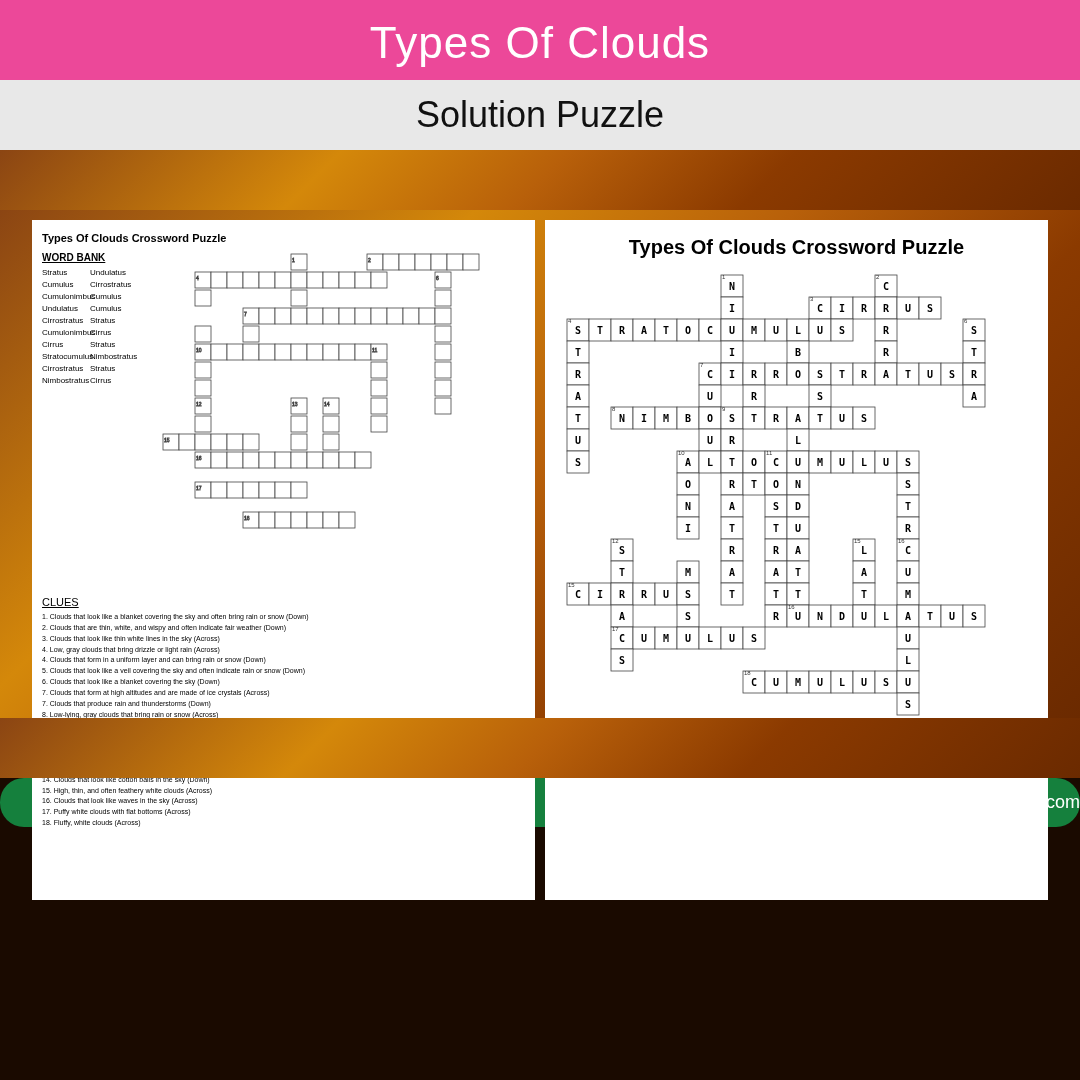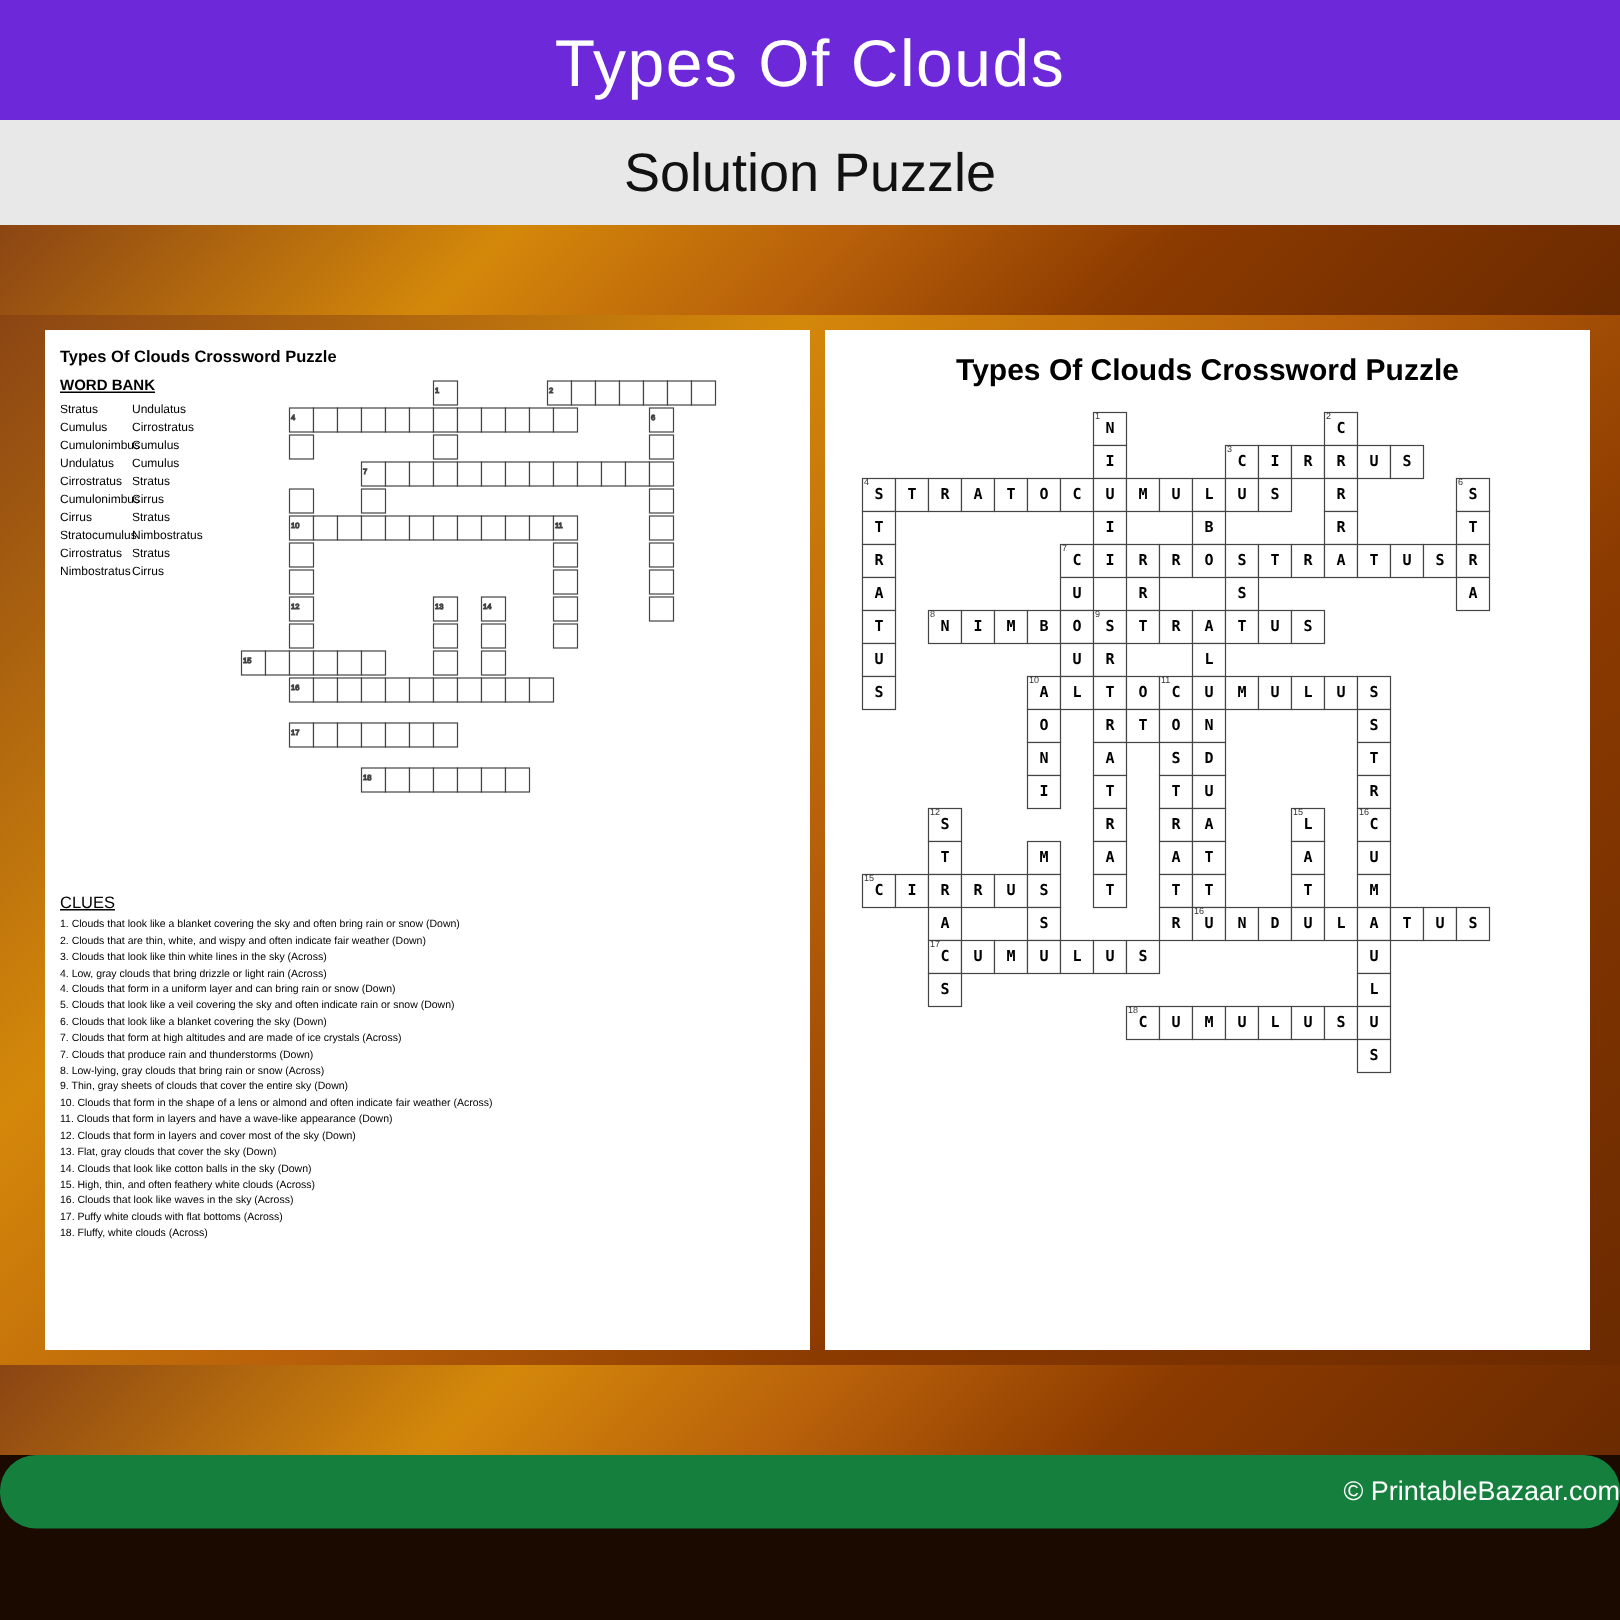--- a/index.html
+++ b/index.html
@@ -6,21 +6,21 @@
     body {
       width: 1080px;
       height: 1080px;
       overflow: hidden;
       font-family: Arial, sans-serif;
       background: #1a0a00;
     }
 
     
     .header-top {
-      background: #6d28d9;
+      background: #ec4899;
       text-align: center;
       padding: 18px 0 12px;
     }
     .header-top h1 {
       color: white;
       font-size: 44px;
       font-weight: normal;
       letter-spacing: 1px;
     }
     .header-sub {
@@ -38,24 +38,23 @@
     .bg-decor {
       position: relative;
       height: 60px;
       background: linear-gradient(135deg, #8B4513 0%, #D4880A 30%, #B8600A 50%, #8B3A00 70%, #6B2A00 100%);
     }
 
     
     .main-content {
       display: flex;
       gap: 0;
-      padding: 0 10px;
+      padding: 0 22px;
       background: linear-gradient(135deg, #8B4513 0%, #D4880A 30%, #B8600A 50%, #8B3A00 70%, #6B2A00 100%);
-      height: 700px;
-      justify-content: flex-end;
+      height: 508px;
     }
 
     
     .left-panel {
       background: white;
       width: 510px;
       min-height: 680px;
       margin: 10px 5px 10px 10px;
       padding: 12px 10px;
       font-size: 7px;

